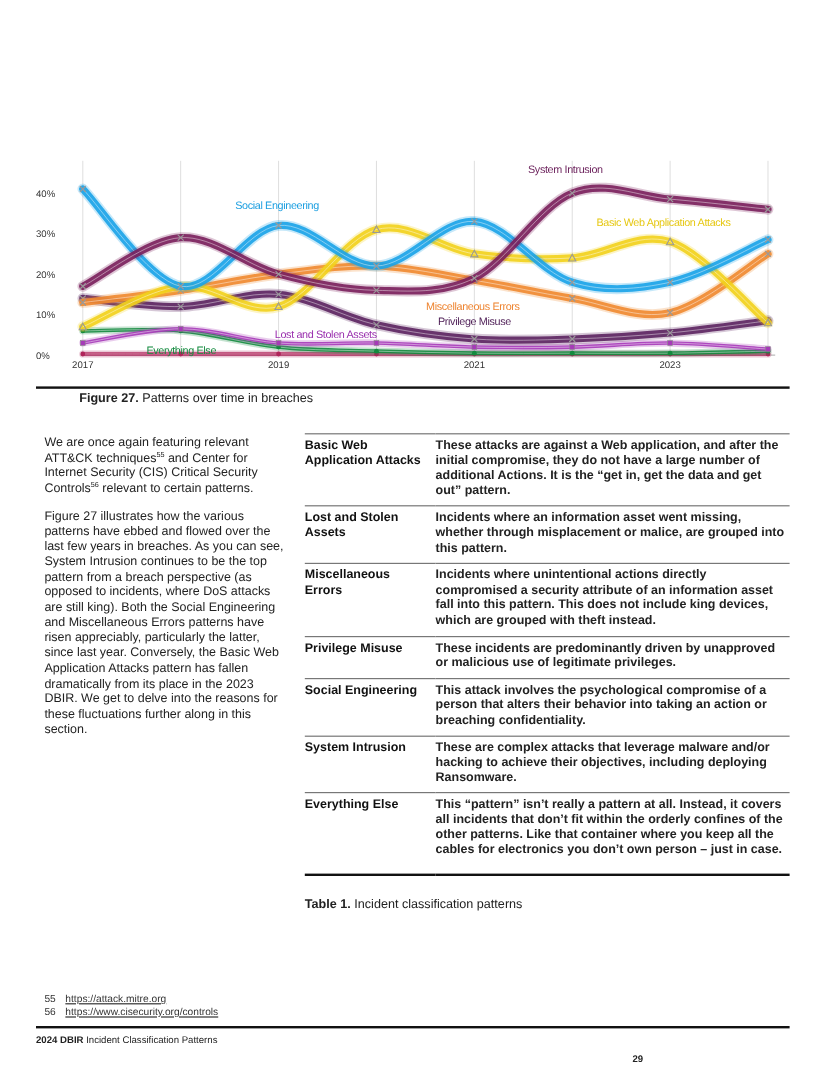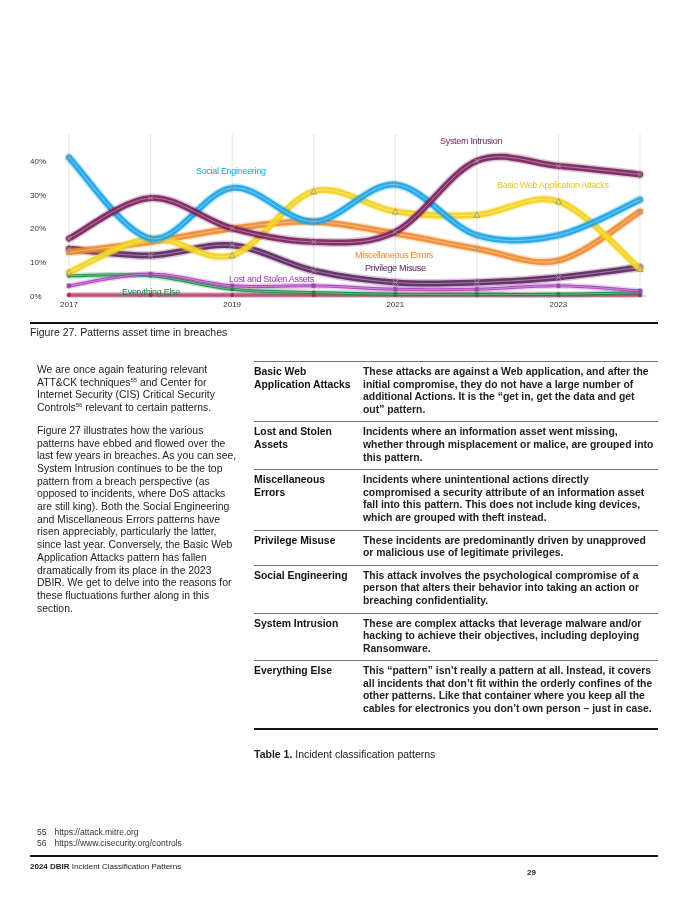--- a/index.html
+++ b/index.html
@@ -1,35 +1,35 @@
 <!DOCTYPE html>
 <html><head>
 <meta charset="utf-8">
 <style>
   html,body{margin:0;padding:0;background:#fff;}
   body{width:700px;height:906px;position:relative;font-family:"Liberation Sans",sans-serif;color:#1a1a1a;overflow:hidden;}
   #chart{position:absolute;left:30px;top:130px;width:630px;height:184px;}
   #chart text{font-family:"Liberation Sans",sans-serif;}
   .fig-rule{position:absolute;left:30px;width:628px;height:2px;background:#111;}
   .caption{position:absolute;left:30px;font-size:10.5px;color:#222;}
-  .caption b{font-weight:400;}
+  .caption b{font-weight:700;margin-left:36px;}
   .body-text{position:absolute;left:37px;top:364px;width:200px;font-size:10.4px;line-height:12.7px;color:#222;}
   .body-text p{margin:0 0 10px 0;}
   sup{font-size:6px;vertical-align:super;line-height:0;}
   table.patterns{position:absolute;left:254px;top:361px;width:404px;border-collapse:collapse;font-size:10.4px;line-height:12.6px;color:#222;}
   table.patterns td{vertical-align:top;padding:4px 0 5px 0;border-top:1.5px solid #777;font-weight:bold;}
   table.patterns tr:first-child td{border-top:1.5px solid #777;}
   table.patterns td.name{width:105px;font-weight:700;color:#111;padding-right:4px;}
   table.patterns tr:last-child td{padding-bottom:12px;border-bottom:2px solid #111;}
   .tcaption{position:absolute;left:254px;top:748px;font-size:10.5px;color:#222;text-align:center;}
   .footnotes{position:absolute;left:37px;top:827px;font-size:8.5px;line-height:11px;color:#333;}
-  .footnotes a{color:#333;margin-left:8px;text-align:right;}
+  .footnotes a{color:#333;text-decoration:underline;margin-left:8px;text-align:right;}
   .foot-rule{position:absolute;left:30px;top:855px;width:628px;height:2px;background:#111;}
   .footer{position:absolute;left:30px;top:862px;width:506px;font-size:8px;color:#222;}
-  .footer .page{position:absolute;right:0;top:6px;font-weight:700;}
+  .footer .page{position:absolute;right:0;top:16px;font-weight:700;}
 </style>
 </head>
 <body>
 
 <svg id="chart" viewBox="0 0 630 184" xmlns="http://www.w3.org/2000/svg">
   <g id="grid">
       <line x1="39" x2="39" y1="4" y2="166" stroke="#dcdcdc" stroke-width="0.8"></line>
       <line x1="120.57142857142857" x2="120.57142857142857" y1="4" y2="166" stroke="#dcdcdc" stroke-width="0.8"></line>
       <line x1="202.14285714285714" x2="202.14285714285714" y1="4" y2="166" stroke="#dcdcdc" stroke-width="0.8"></line>
       <line x1="283.71428571428567" x2="283.71428571428567" y1="4" y2="166" stroke="#dcdcdc" stroke-width="0.8"></line>
@@ -163,21 +163,21 @@
       <text x="166" y="44" font-size="9" fill="#1a9ee0" letter-spacing="-0.3">Social Engineering</text>
       <text x="467" y="58" font-size="9" fill="#e6c813" letter-spacing="-0.3">Basic Web Application Attacks</text>
       <text x="325" y="128" font-size="9" fill="#ee8430" letter-spacing="-0.3">Miscellaneous Errors</text>
       <text x="335" y="141" font-size="9" fill="#4d1d55" letter-spacing="-0.3">Privilege Misuse</text>
       <text x="199" y="152" font-size="9" fill="#9a2fae" letter-spacing="-0.3">Lost and Stolen Assets</text>
       <text x="92" y="165" font-size="9" fill="#138a3e" letter-spacing="-0.3">Everything Else</text>
     </g>
 </svg>
 
 <div class="fig-rule" style="top:322px"></div>
-<div class="caption" style="top:326px"><b>Figure 27.</b><span> Patterns asset time in breaches</span></div>
+<div class="caption" style="top:326px"><b>Figure 27.</b><span> Patterns over time in breaches</span></div>
 
 <div class="body-text">
   <p><span>We are once again featuring relevant ATT&amp;CK techniques</span><sup>55</sup><span> and Center for Internet Security (CIS) Critical Security Controls</span><sup>56</sup><span> relevant to certain patterns.</span></p>
   <p>Figure 27 illustrates how the various patterns have ebbed and flowed over the last few years in breaches. As you can see, System Intrusion continues to be the top pattern from a breach perspective (as opposed to incidents, where DoS attacks are still king). Both the Social Engineering and Miscellaneous Errors patterns have risen appreciably, particularly the latter, since last year. Conversely, the Basic Web Application Attacks pattern has fallen dramatically from its place in the 2023 DBIR. We get to delve into the reasons for these fluctuations further along in this section.</p>
 </div>
 
 <table class="patterns">
   <tbody id="ptable">
       <tr>
         <td class="name">Basic Web Application Attacks</td>

